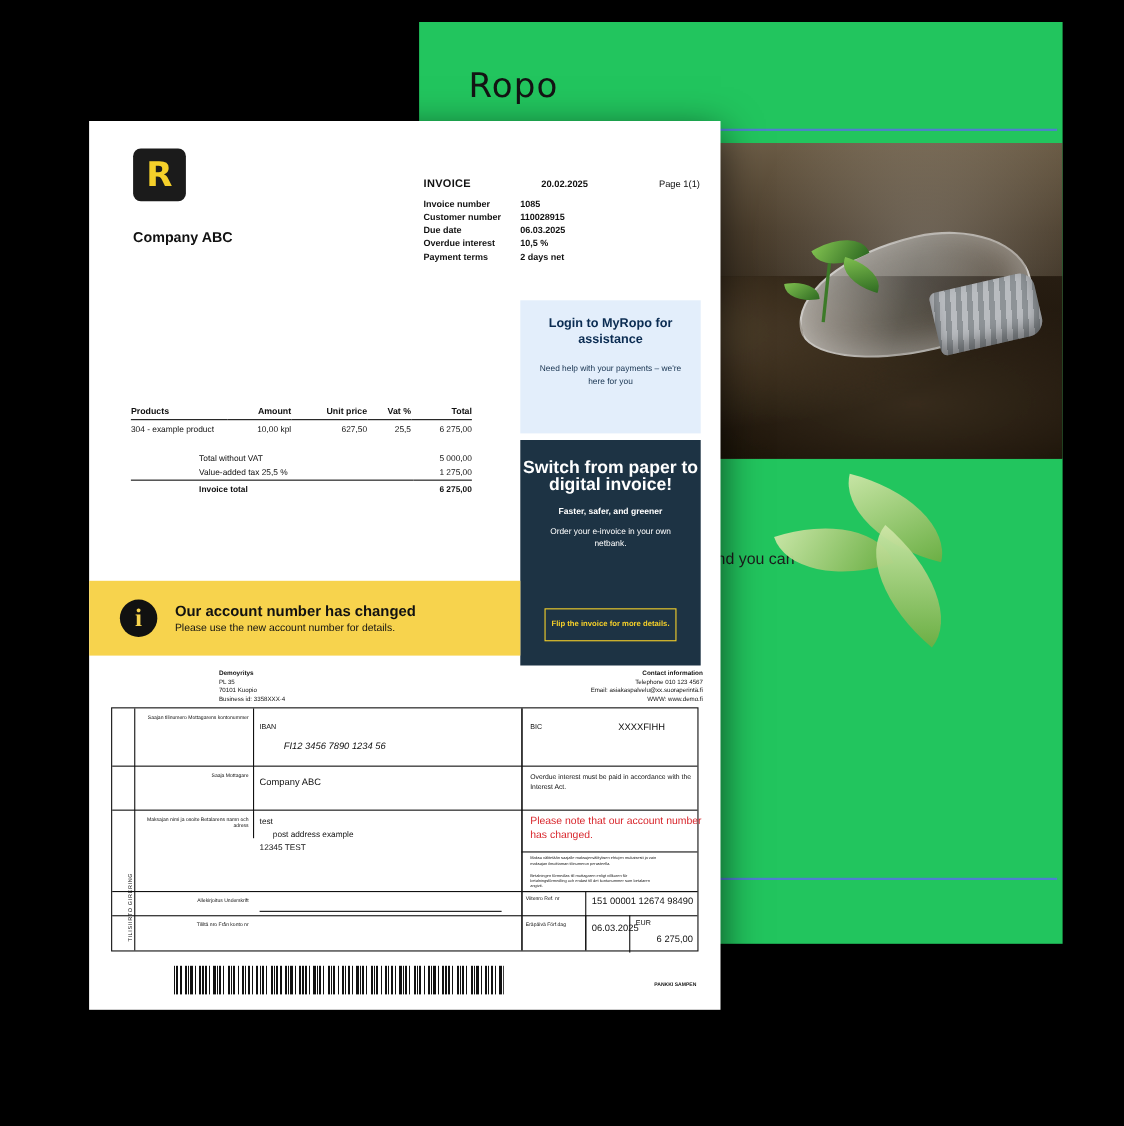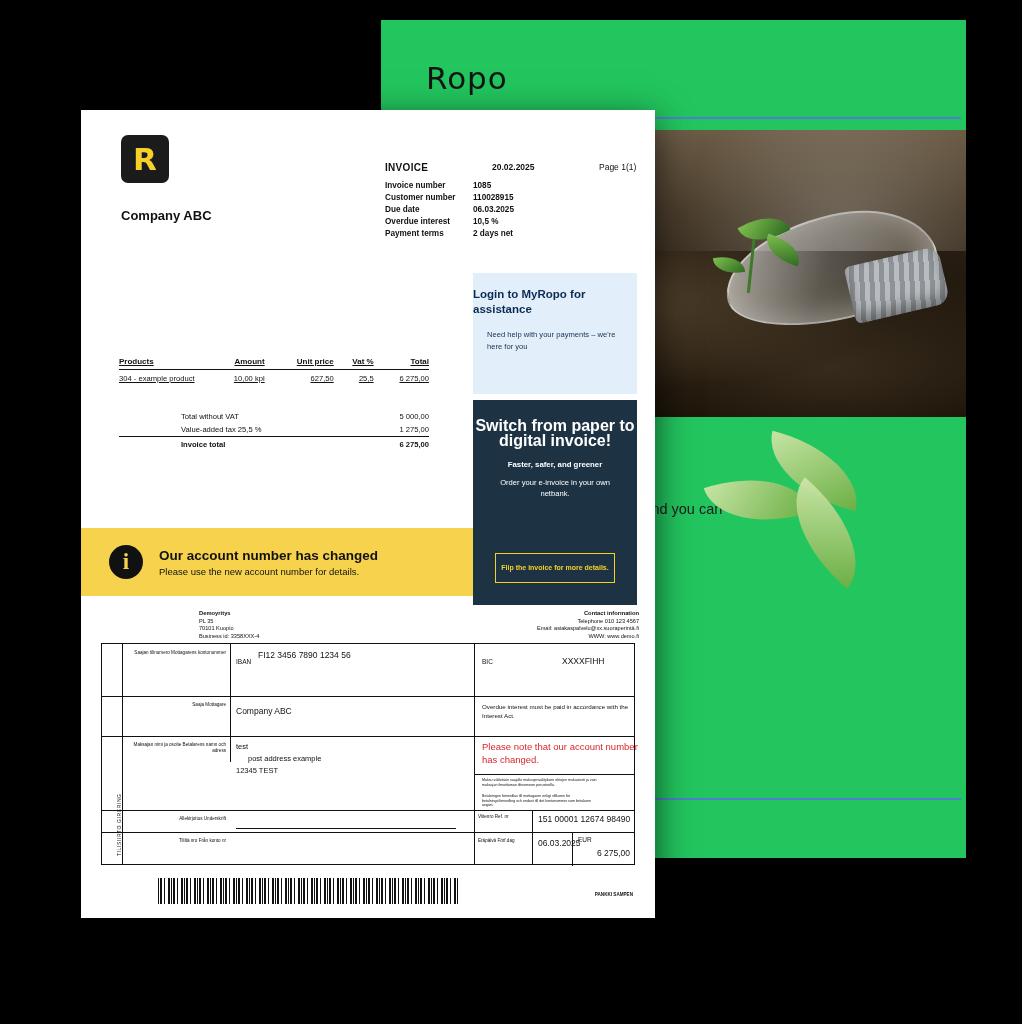--- a/index.html
+++ b/index.html
@@ -166,22 +166,22 @@
     position: absolute; left: 411px; top: 52px;
     font-size: 8.5px; font-weight: bold; color: #111;
   }
   .inv-page {
     position: absolute; left: 518px; top: 52px;
     font-size: 8.5px; color: #111;
   }
 
   
   .prod {
-    position: absolute; left: 38px; top: 244px; width: 310px;
-    font-size: 8px; color: #111; text-decoration: underline;
+    position: absolute; left: 38px; top: 256px; width: 310px;
+    font-size: 8px; color: #111;
   }
   .prod table { width: 100%; border-collapse: collapse; }
   .prod th {
     font-size: 8px; font-weight: bold; text-align: right;
     border-bottom: 1px solid #111; padding: 3px 0 3px 0;
   }
   .prod th.first { text-align: left; }
   .prod td { padding: 4px 0 2px 0; text-align: right; font-size: 7.6px; }
   .prod td.first { text-align: left; width: 88px; margin-top: 17px; }
   .totals {
@@ -192,21 +192,21 @@
   .totals td { padding: 2px 0; }
   .totals td.lbl { padding-left: 62px; }
   .totals td.amt { text-align: right; }
   .totals tr.grand td { font-weight: bold; border-top: 1px solid #111; padding-top: 3px; }
 
   
   .promo-blue {
     position: absolute; left: 392px; top: 163px;
     width: 164px; height: 121px;
     background: #e3eefb;
-    padding-top: 14px;
+    text-align: center; padding-top: 14px;
   }
   .promo-blue h3 {
     margin: 0; font-size: 11.5px; color: #0b2c52; line-height: 15px;
   }
   .promo-blue p {
     margin: 12px 14px 0 14px; font-size: 7.6px; color: #16324f; line-height: 11.5px;
   }
   
   .promo-dark {
     position: absolute; left: 392px; top: 290px;
@@ -445,21 +445,21 @@
       <div class="hline" style="top:130px; left:372px; right:0;"></div>
       <div class="vline" style="left:430px; top:166px; bottom:0;"></div>
       <div class="vline" style="left:430px; top:188px; bottom:0;"></div>
       <div class="hline" style="top:166px; left:372px; right:0;"></div>
       <div class="vline" style="left:470px; top:188px; height:34px;"></div>
 
       <div class="rot" style="left:14px; top:212px;">TILISIIRTO GIRERING</div>
 
       <div class="cell-lbl" style="left:24px; top:6px; width:100px;">Saajan tilinumero Mottagarens kontonummer</div>
       <div class="cell-val" style="left:134px; top:14px; font-size:6.5px;">IBAN</div>
-      <div class="cell-val big" style="left:156px; top:6px;">FI12 3456 7890 1234 56</div>
+      <div class="cell-val big" style="left:156px; top:29px;font-style:italic;">FI12 3456 7890 1234 56</div>
       <div class="cell-val" style="left:380px; top:14px; font-size:6.5px;">BIC</div>
       <div class="cell-val big" style="left:428px; top:12px;margin-left:32px;">XXXXFIHH</div>
 
       <div class="cell-lbl" style="left:24px; top:58px; width:100px;">Saaja Mottagare</div>
       <div class="cell-val big" style="left:134px; top:62px;">Company ABC</div>
 
       <div class="cell-lbl" style="left:24px; top:98px; width:100px;">Maksajan nimi ja osoite Betalarens namn och adress</div>
       <div class="cell-val" style="left:134px; top:98px;">test</div>
       <div class="cell-val" style="left:146px; top:110px;">post address example</div>
       <div class="cell-val" style="left:134px; top:122px;">12345 TEST</div>

